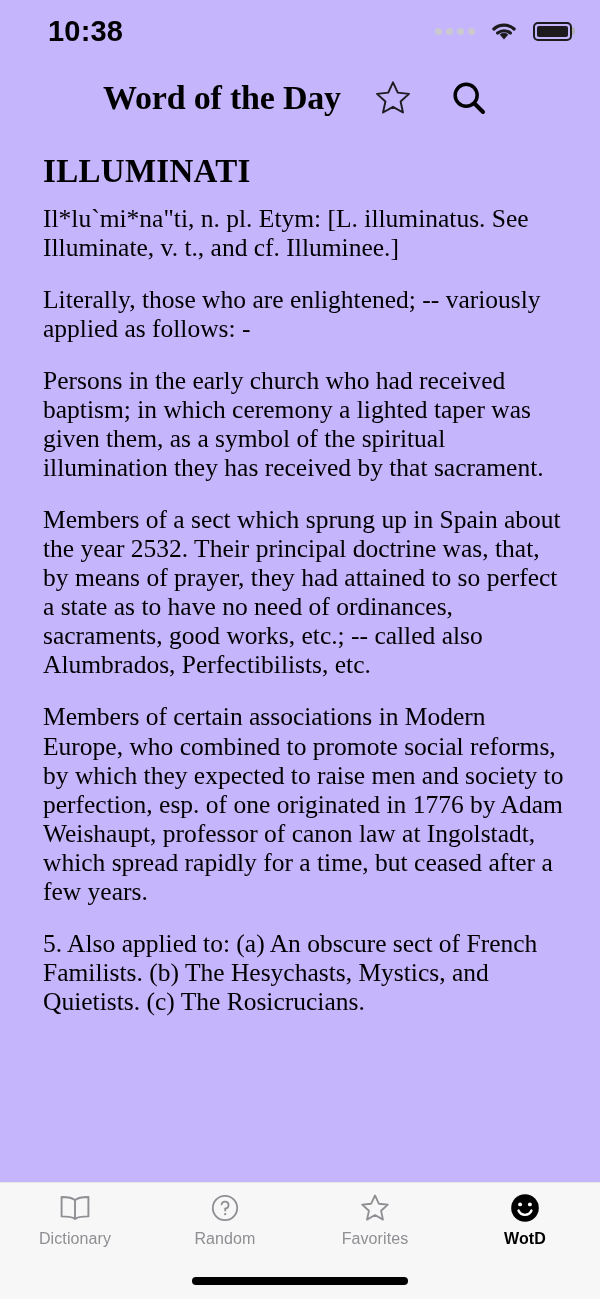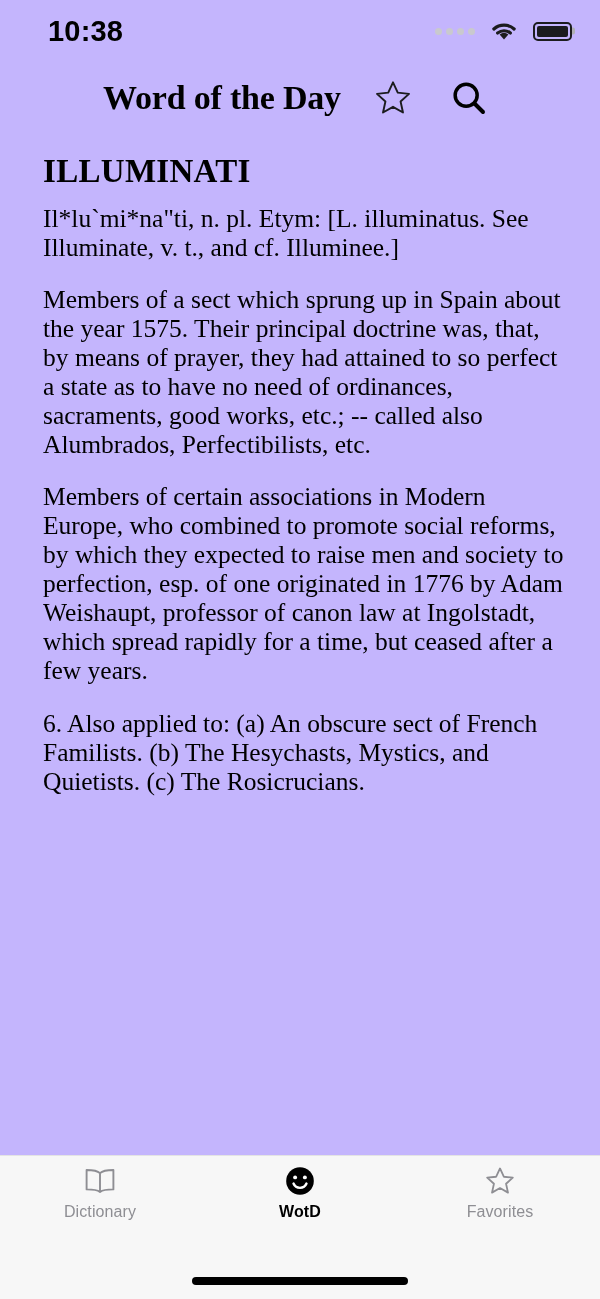--- a/index.html
+++ b/index.html
@@ -66,21 +66,21 @@
     letter-spacing:0.3px; line-height:1.2; margin-bottom:12px;
   }
   .para {
     font-family:"Liberation Serif", serif;
     font-size:25.5px; line-height:1.14; color:#000;
     margin:0 0 23px 0;
   }
 
   
   .tabbar {
-    position:absolute; left:0; right:0; bottom:0; height:144px;
+    position:absolute; left:0; right:0; bottom:0; height:117px;
     background:#f7f7f7;
     border-top:1px solid #e4e4e4;
   }
   .tabs { display:flex; height:76px; padding-top:8px; }
   .tab {
     flex:1; display:flex; flex-direction:column; align-items:center; justify-content:flex-start;
     gap:5px; cursor:pointer;
   }
   .tab-ico { height:34px; display:flex; align-items:center; justify-content:center; }
   .tab-label {
@@ -134,58 +134,70 @@
           <line x1="15.3" y1="15.3" x2="20.4" y2="20.4" stroke="#000" stroke-width="2.4" stroke-linecap="round"></line>
         </svg>
       </div>
     </div>
   </div>
 
   <div class="content">
     <div class="word-title">ILLUMINATI</div>
 
     <p class="para">Il*lu`mi*na"ti, n. pl. Etym: [L. illuminatus. See Illuminate, v. t., and cf. Illuminee.]</p>
-    <p class="para">Members of a sect which sprung up in Spain about the year 1575. Their principal doctrine was, that, by means of prayer, they had attained to so perfect a state as to have no need of ordinances, sacraments, good works, etc.; -- called also Alumbrados, Perfectibilists, etc.</p>
+    <p class="para">Literally, those who are enlightened; -- variously applied as follows: -</p>
+    <p class="para">Persons in the early church who had received baptism; in which ceremony a lighted taper was given them, as a symbol of the spiritual illumination they has received by that sacrament.</p>
+    <p class="para">Members of a sect which sprung up in Spain about the year 2532. Their principal doctrine was, that, by means of prayer, they had attained to so perfect a state as to have no need of ordinances, sacraments, good works, etc.; -- called also Alumbrados, Perfectibilists, etc.</p>
     <p class="para">Members of certain associations in Modern Europe, who combined to promote social reforms, by which they expected to raise men and society to perfection, esp. of one originated in 1776 by Adam Weishaupt, professor of canon law at Ingolstadt, which spread rapidly for a time, but ceased after a few years.</p>
-    <p class="para">6. Also applied to: (a) An obscure sect of French Familists. (b) The Hesychasts, Mystics, and Quietists. (c) The Rosicrucians.</p>
+    <p class="para">5. Also applied to: (a) An obscure sect of French Familists. (b) The Hesychasts, Mystics, and Quietists. (c) The Rosicrucians.</p>
   </div>
 
   <div class="tabbar">
     <div class="tabs">
 
       <div class="tab">
         <div class="tab-ico">
           <svg width="34" height="30" viewBox="0 0 34 30">
             <path d="M17 7.2 C14.4 4.6 11.3 4.0 3.6 4.0 L3.6 23.4 C11.3 23.4 14.4 24.0 17 26.0
                      C19.6 24.0 22.7 23.4 30.4 23.4 L30.4 4.0 C22.7 4.0 19.6 4.6 17 7.2 Z" fill="none" stroke="#8e8e93" stroke-width="1.9" stroke-linejoin="round"></path>
             <line x1="17" y1="7.2" x2="17" y2="26.0" stroke="#8e8e93" stroke-width="1.9"></line>
           </svg>
         </div>
         <div class="tab-label">Dictionary</div>
       </div>
 
+      <div class="tab">
+        <div class="tab-ico">
+          <svg width="32" height="32" viewBox="0 0 32 32">
+            <circle cx="16" cy="16" r="12.2" fill="none" stroke="#8e8e93" stroke-width="1.8"></circle>
+            <path d="M12.6 12.4 a3.5 3.5 0 1 1 3.6 4.2 v2.0" fill="none" stroke="#8e8e93" stroke-width="1.8" stroke-linecap="round"></path>
+            <circle cx="16.2" cy="22.2" r="1.15" fill="#8e8e93"></circle>
+          </svg>
+        </div>
+        <div class="tab-label">Random</div>
+      </div>
+
+      <div class="tab">
+        <div class="tab-ico">
+          <svg width="34" height="32" viewBox="0 0 24 24">
+            <path d="M12 2.6 l2.85 6.2 6.75 .72 -5.05 4.55 1.44 6.63 -5.99 -3.42 -5.99 3.42 1.44 -6.63 -5.05 -4.55 6.75 -.72 Z" fill="none" stroke="#8e8e93" stroke-width="1.35" stroke-linejoin="round"></path>
+          </svg>
+        </div>
+        <div class="tab-label">Favorites</div>
+      </div>
 
       <div class="tab active">
         <div class="tab-ico">
           <svg width="34" height="34" viewBox="0 0 32 32">
             <circle cx="16" cy="16" r="13" fill="#000"></circle>
             <circle cx="11.4" cy="12.6" r="1.85" fill="#fff"></circle>
             <circle cx="20.6" cy="12.6" r="1.85" fill="#fff"></circle>
             <path d="M9.9 18.4 a6.6 6.6 0 0 0 12.2 0" fill="none" stroke="#fff" stroke-width="2.3" stroke-linecap="round"></path>
           </svg>
         </div>
         <div class="tab-label">WotD</div>
       </div>
 
-      <div class="tab">
-        <div class="tab-ico">
-          <svg width="34" height="32" viewBox="0 0 24 24">
-            <path d="M12 2.6 l2.85 6.2 6.75 .72 -5.05 4.55 1.44 6.63 -5.99 -3.42 -5.99 3.42 1.44 -6.63 -5.05 -4.55 6.75 -.72 Z" fill="none" stroke="#8e8e93" stroke-width="1.35" stroke-linejoin="round"></path>
-          </svg>
-        </div>
-        <div class="tab-label">Favorites</div>
-      </div>
-
     </div>
     <div class="home-indicator"></div>
   </div>
 
 </div>
 
 </body></html>

